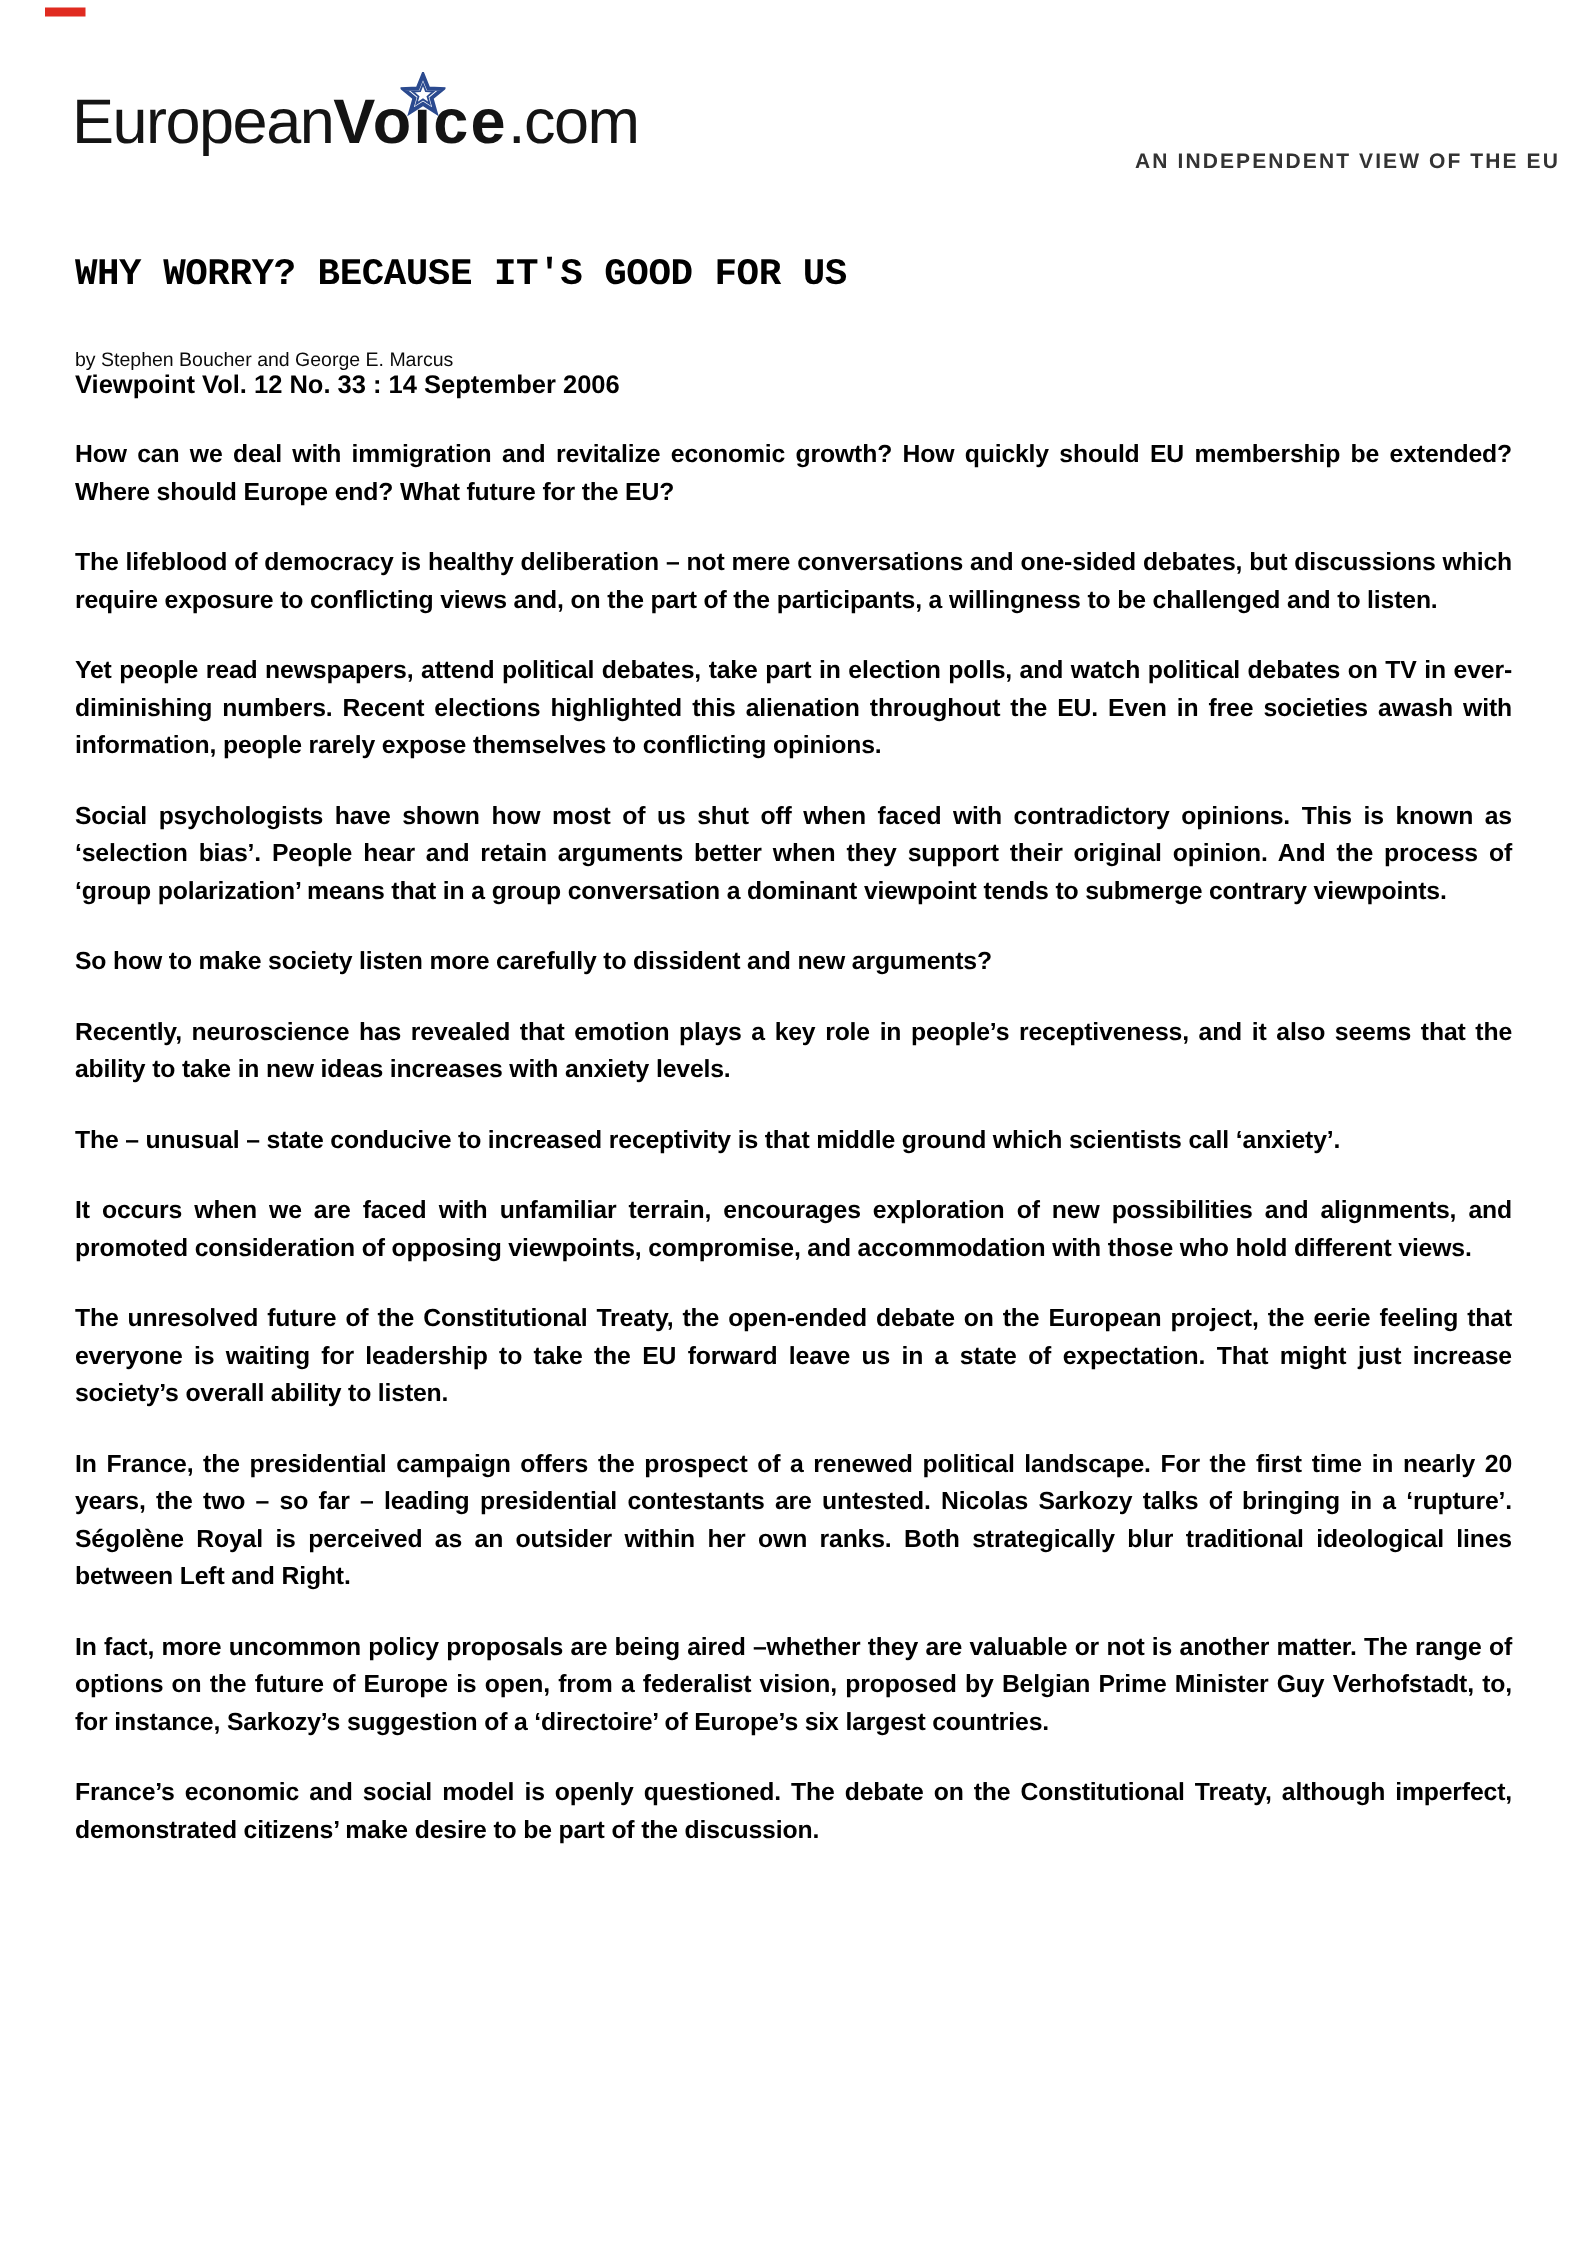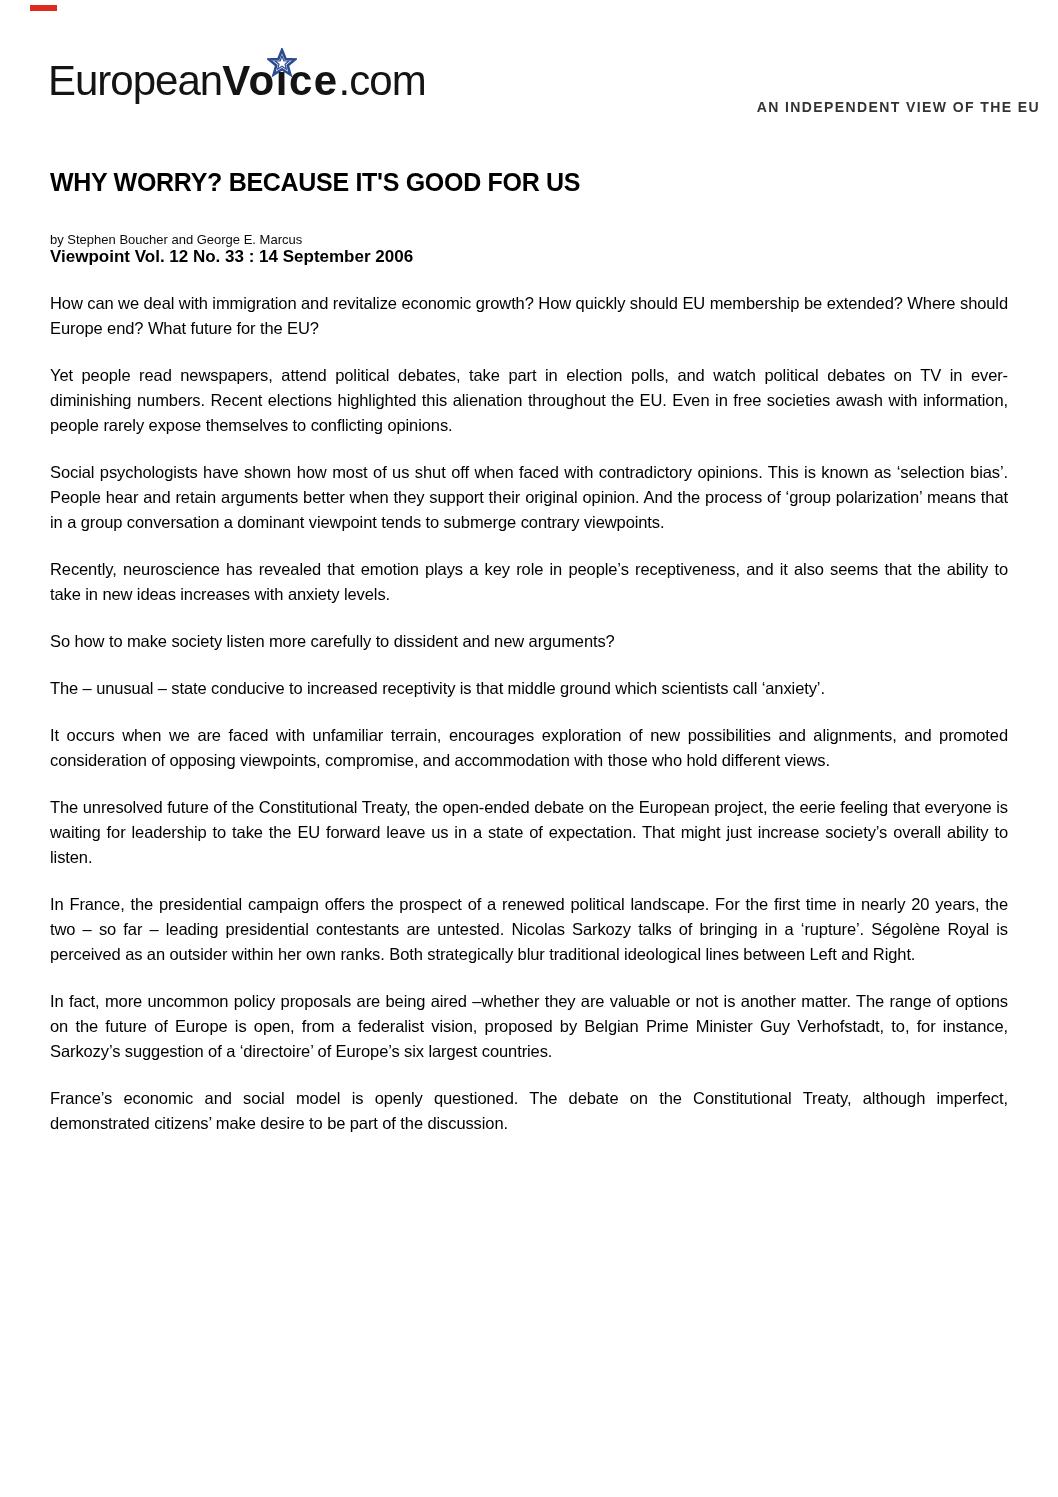--- a/index.html
+++ b/index.html
@@ -63,39 +63,41 @@
     left: 50px;
     top: 162px;
     width: 958px;
   }
   .headline {
     margin: 6px 0 0 0;
     font-size: 25px;
     font-weight: 700;
     letter-spacing: -0.3px;
     color: #000000;
+    font-family: Liberation Mono, monospace;
   }
   .byline {
     margin-top: 35px;
     font-size: 13px;
     color: #0a0a0a;
   }
   .issue-line {
     font-size: 17px;
     font-weight: 700;
     color: #000000;
   }
   .paragraphs { margin-top: 24px; }
   .paragraphs p {
     margin: 0 0 22px 0;
     font-size: 16.5px;
     line-height: 25px;
     letter-spacing: -0.1px;
     text-align: justify;
     color: #000000;
+    font-weight: bold;
   }
 </style>
 </head>
 <body>
 
 <div class="page">
 
   <div class="red-mark"></div>
 
   <div class="logo">
@@ -106,24 +108,25 @@
   </div>
 
   <div class="tagline">AN INDEPENDENT VIEW OF THE EU</div>
 
   <div class="article">
     <h1 class="headline">WHY WORRY? BECAUSE IT'S GOOD FOR US</h1>
     <div class="byline">by Stephen Boucher and George E. Marcus</div>
     <div class="issue-line">Viewpoint Vol. 12 No. 33 : 14 September 2006</div>
     <div class="paragraphs">
         <p>How can we deal with immigration and revitalize economic growth? How quickly should EU membership be extended? Where should Europe end? What future for the EU?</p>
+        <p>The lifeblood of democracy is healthy deliberation – not mere conversations and one-sided debates, but discussions which require exposure to conflicting views and, on the part of the participants, a willingness to be challenged and to listen.</p>
         <p>Yet people read newspapers, attend political debates, take part in election polls, and watch political debates on TV in ever-diminishing numbers. Recent elections highlighted this alienation throughout the EU. Even in free societies awash with information, people rarely expose themselves to conflicting opinions.</p>
         <p>Social psychologists have shown how most of us shut off when faced with contradictory opinions. This is known as ‘selection bias’. People hear and retain arguments better when they support their original opinion. And the process of ‘group polarization’ means that in a group conversation a dominant viewpoint tends to submerge contrary viewpoints.</p>
+        <p>So how to make society listen more carefully to dissident and new arguments?</p>
         <p>Recently, neuroscience has revealed that emotion plays a key role in people’s receptiveness, and it also seems that the ability to take in new ideas increases with anxiety levels.</p>
-        <p>So how to make society listen more carefully to dissident and new arguments?</p>
         <p>The – unusual – state conducive to increased receptivity is that middle ground which scientists call ‘anxiety’.</p>
         <p>It occurs when we are faced with unfamiliar terrain, encourages exploration of new possibilities and alignments, and promoted consideration of opposing viewpoints, compromise, and accommodation with those who hold different views.</p>
         <p>The unresolved future of the Constitutional Treaty, the open-ended debate on the European project, the eerie feeling that everyone is waiting for leadership to take the EU forward leave us in a state of expectation. That might just increase society’s overall ability to listen.</p>
         <p>In France, the presidential campaign offers the prospect of a renewed political landscape. For the first time in nearly 20 years, the two – so far – leading presidential contestants are untested. Nicolas Sarkozy talks of bringing in a ‘rupture’. Ségolène Royal is perceived as an outsider within her own ranks. Both strategically blur traditional ideological lines between Left and Right.</p>
         <p>In fact, more uncommon policy proposals are being aired –whether they are valuable or not is another matter. The range of options on the future of Europe is open, from a federalist vision, proposed by Belgian Prime Minister Guy Verhofstadt, to, for instance, Sarkozy’s suggestion of a ‘directoire’ of Europe’s six largest countries.</p>
         <p>France’s economic and social model is openly questioned. The debate on the Constitutional Treaty, although imperfect, demonstrated citizens’ make desire to be part of the discussion.</p>
       </div>
   </div>
 
 </div>

